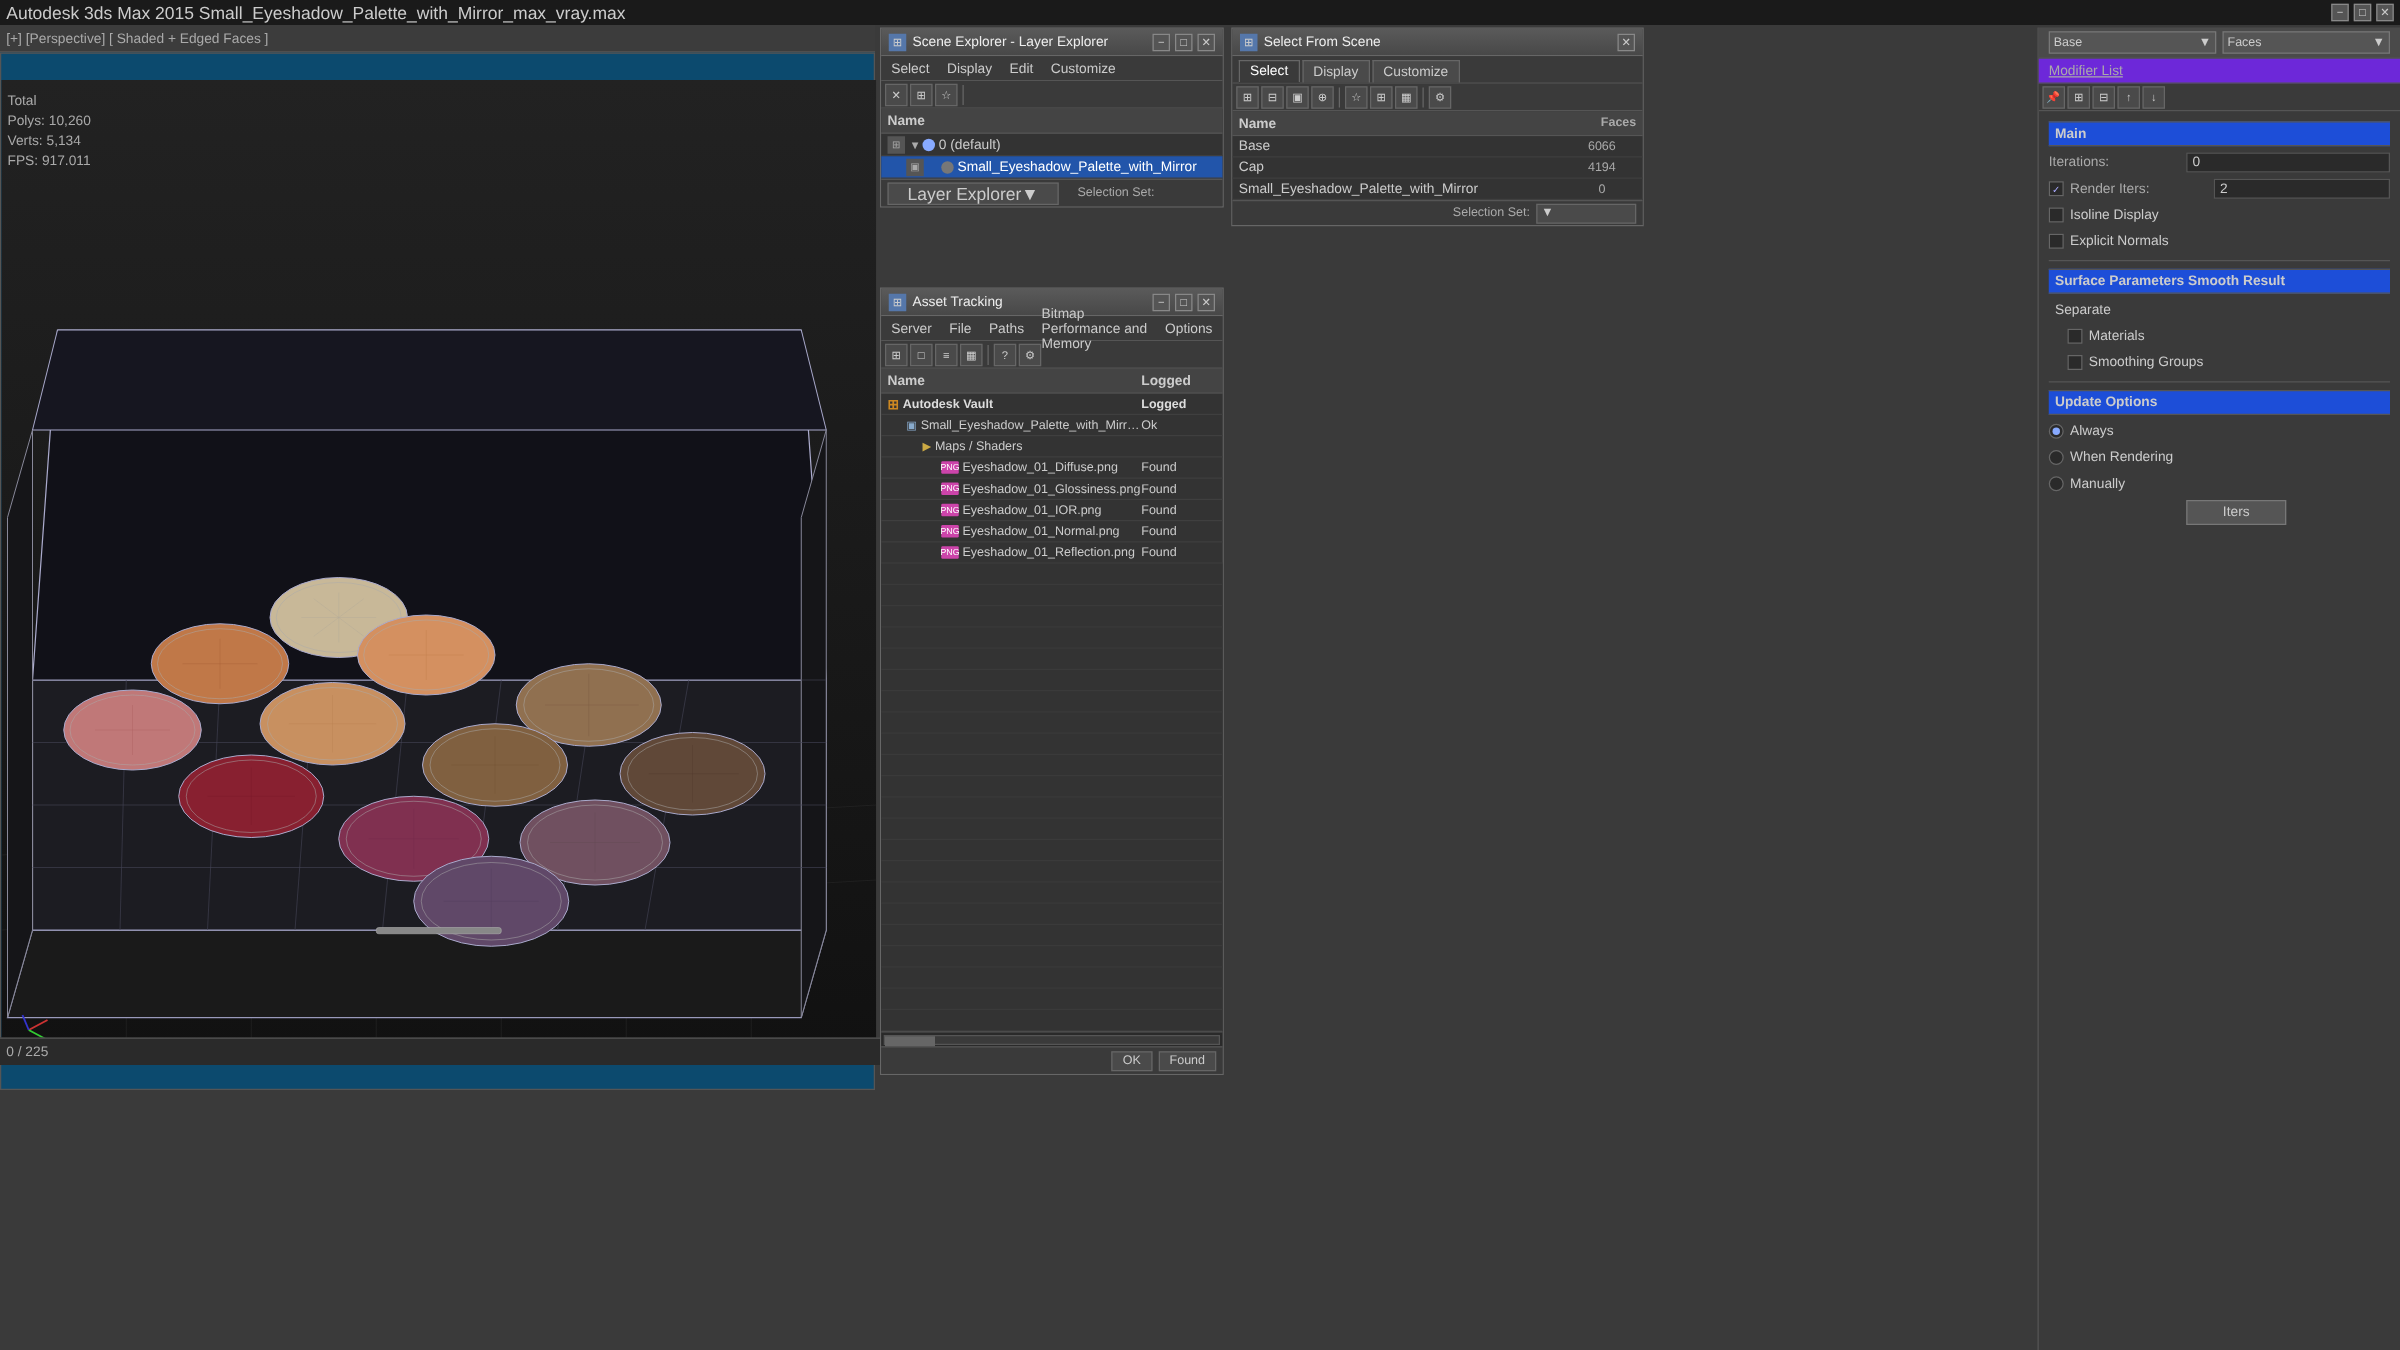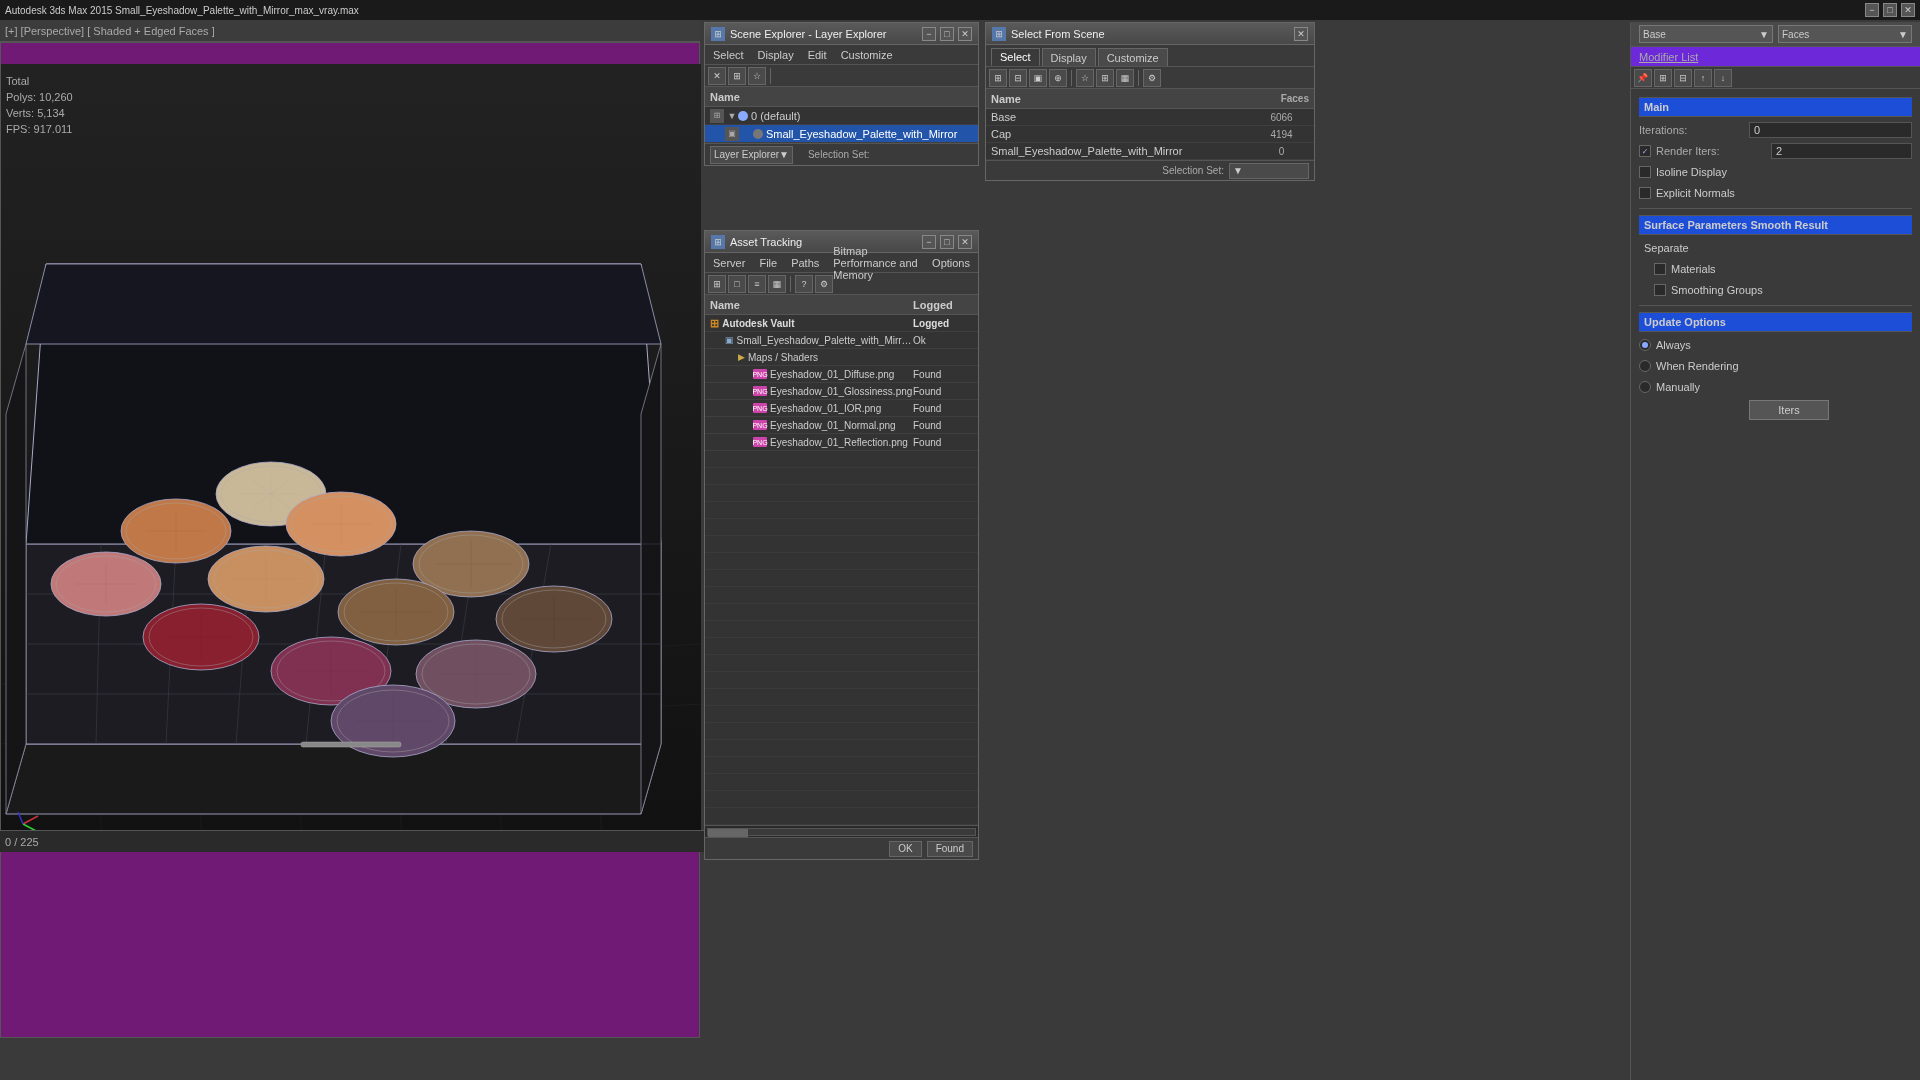--- a/index.html
+++ b/index.html
@@ -12,22 +12,22 @@
       color: #ccc;
       overflow: hidden;
       position: relative;
     }
 
     
     #viewport {
       position: absolute;
       left: 0; top: 0;
       width: 700px;
-      height: 996px;
-      background: #701a75;
+      height: 830px;
+      background: #0c4a6e;
       border: 1px solid #555;
     }
     #stats {
       position: absolute;
       top: 30px; left: 5px;
       color: #aaa;
       font-size: 11px;
       line-height: 16px;
     }
 
@@ -175,23 +175,23 @@
       border-top: 1px solid #555;
       display: flex;
       align-items: center;
       padding: 0 5px;
       gap: 5px;
     }
     .se-footer-dropdown {
       background: #4a4a4a;
       border: 1px solid #666;
       height: 18px;
-      font-size: 10px;
-      color: #ccc;
-      padding: 0 3px;
+      font-size: 14px;
+      color: #ccc;
+      padding: 0 15px;
       min-width: 80px;
       display: flex;
       align-items: center;
       justify-content: space-between;
       cursor: pointer;
     }
 
     
     #asset-tracking {
       position: absolute;
@@ -584,21 +584,21 @@
       top: 0; left: 0;
       width: 1920px;
       height: 20px;
       background: #1a1a1a;
       display: flex;
       align-items: center;
       padding: 0 5px;
       justify-content: space-between;
     }
     #title-bar-title {
-      font-size: 10px;
+      font-size: 14px;
       color: #ccc;
     }
     #title-bar-btns {
       display: flex;
       gap: 2px;
     }
 
     
     #vp-top-bar {
       position: absolute;

